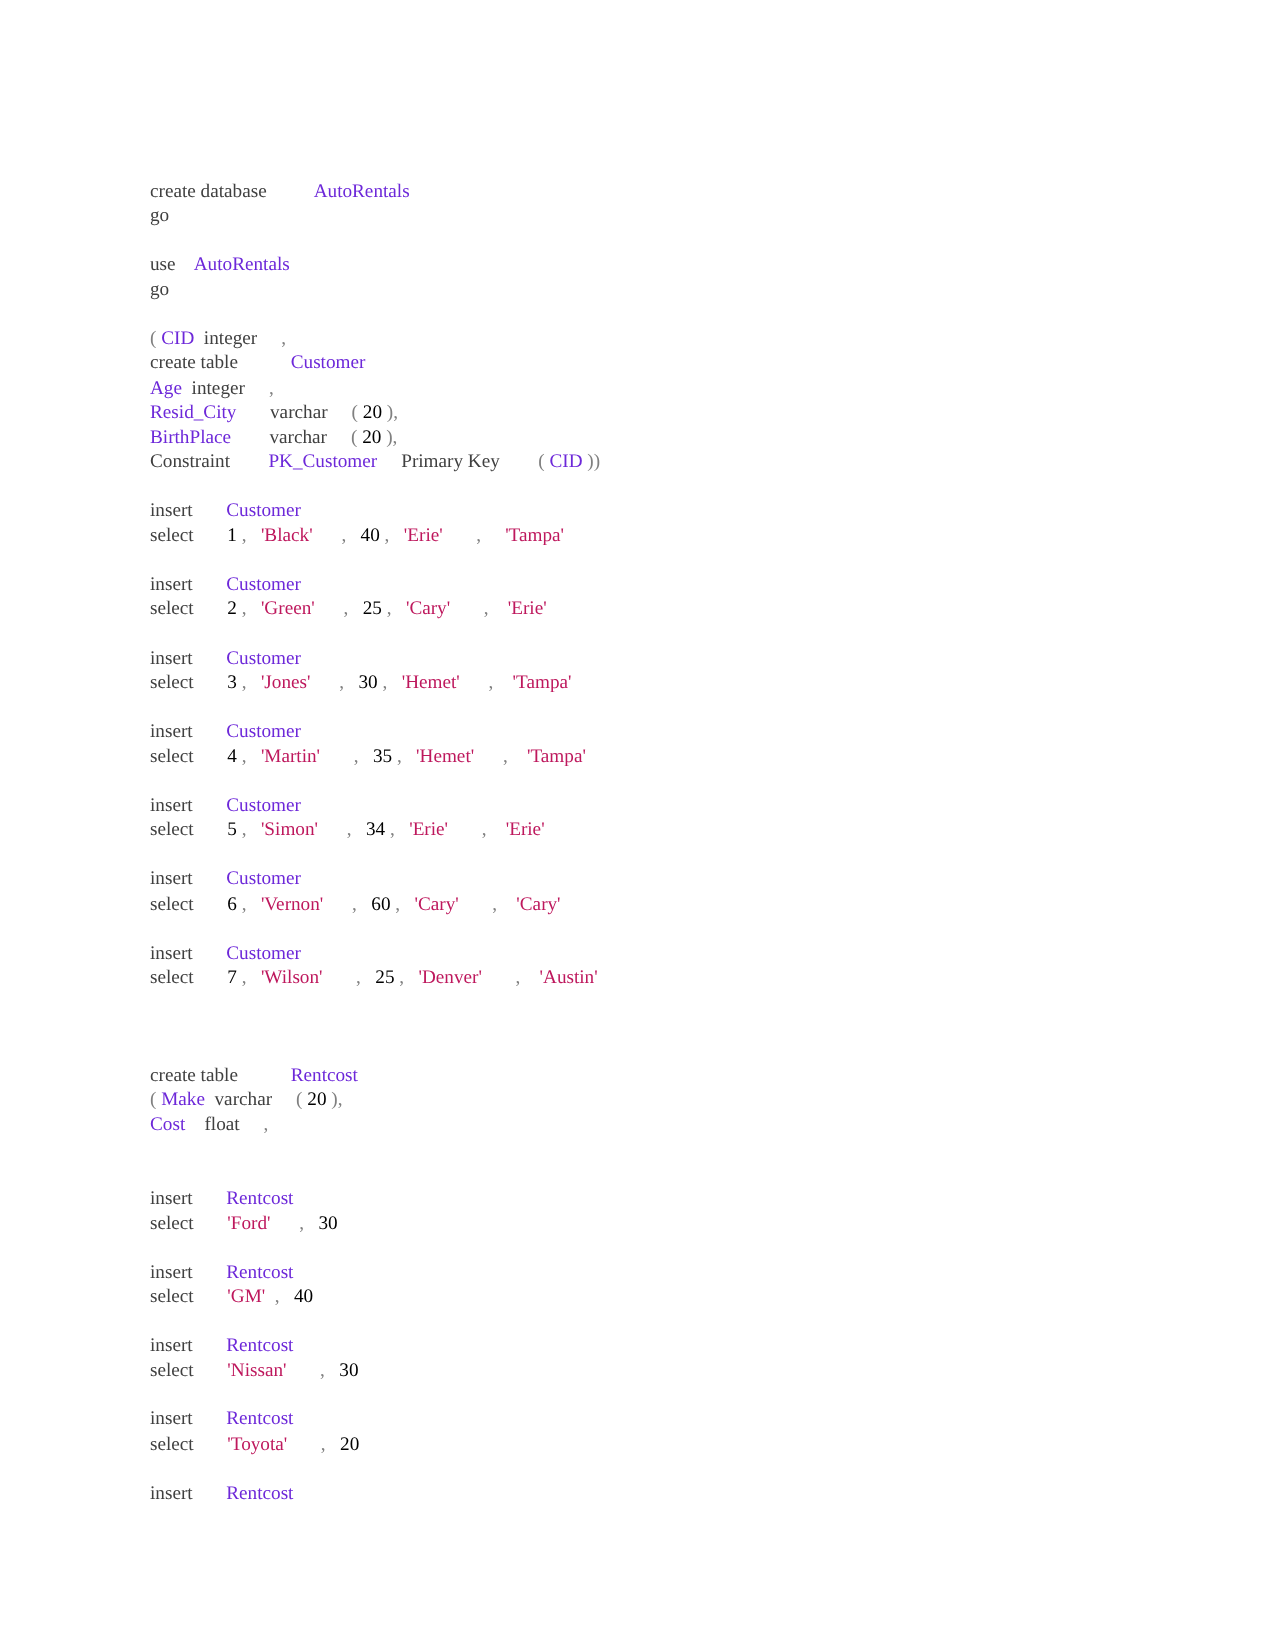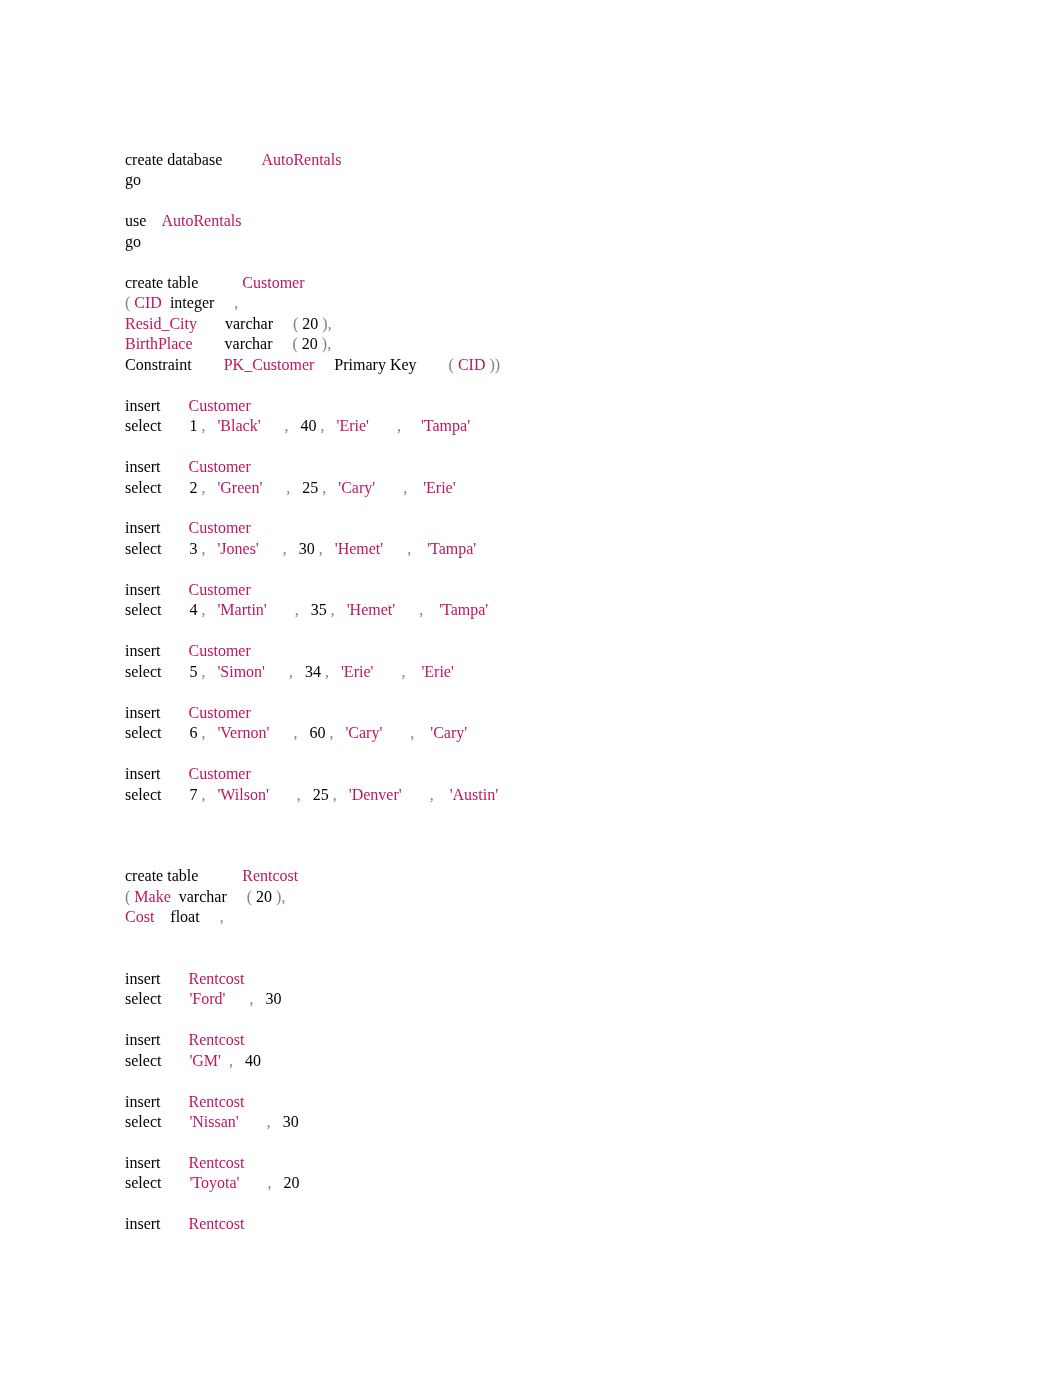--- a/index.html
+++ b/index.html
@@ -12,38 +12,39 @@
     font-size: 16px;
     color: #000000;
   }
   .page {
     padding: 150px 0 0 125px;
     line-height: 1.28;
   }
   .line {
     white-space: pre;
   }
-  .kw { color: #000000; }
-  .ident { color: #be185d; }
+  .kw { color: #404040; }
+  .ident { color: #6d28d9; }
   .gray { color: #808080; }
   .str { color: #be185d; }
   .num { color: #000000; }
 </style>
 </head>
 <body>
 
 <div class="page" id="code-container">
     <div class="line"><span class="kw">create database</span><span class="ident">          AutoRentals</span></div>
     <div class="line"><span class="kw">go</span></div>
     <div class="line">&nbsp;</div>
     <div class="line"><span class="kw">use</span><span class="ident">    AutoRentals</span></div>
     <div class="line"><span class="kw">go</span></div>
     <div class="line">&nbsp;</div>
+    <div class="line"><span class="gray">( </span><span class="ident">CID  </span><span class="kw">integer</span><span class="gray">     ,</span></div>
     <div class="line"><span class="kw">create table</span><span class="ident">           Customer</span></div>
-    <div class="line"><span class="gray">( </span><span class="ident">CID  </span><span class="kw">integer</span><span class="gray">     ,</span></div>
+    <div class="line"><span class="ident">Age  </span><span class="kw">integer</span><span class="gray">     ,</span></div>
     <div class="line"><span class="ident">Resid_City       </span><span class="kw">varchar</span><span class="gray">     ( </span><span class="num">20</span><span class="gray"> ),</span></div>
     <div class="line"><span class="ident">BirthPlace        </span><span class="kw">varchar</span><span class="gray">     ( </span><span class="num">20</span><span class="gray"> ),</span></div>
     <div class="line"><span class="kw">Constraint</span><span class="ident">        PK_Customer     </span><span class="kw">Primary Key</span><span class="gray">        ( </span><span class="ident">CID</span><span class="gray"> ))</span></div>
     <div class="line">&nbsp;</div>
     <div class="line"><span class="kw">insert</span><span class="ident">       Customer</span></div>
     <div class="line"><span class="kw">select</span><span class="ident">       </span><span class="num">1</span><span class="gray"> ,   </span><span class="str">'Black'</span><span class="gray">      ,   </span><span class="num">40</span><span class="gray"> ,   </span><span class="str">'Erie'</span><span class="gray">       ,     </span><span class="str">'Tampa'</span></div>
     <div class="line">&nbsp;</div>
     <div class="line"><span class="kw">insert</span><span class="ident">       Customer</span></div>
     <div class="line"><span class="kw">select</span><span class="ident">       </span><span class="num">2</span><span class="gray"> ,   </span><span class="str">'Green'</span><span class="gray">      ,   </span><span class="num">25</span><span class="gray"> ,   </span><span class="str">'Cary'</span><span class="gray">       ,    </span><span class="str">'Erie'</span></div>
     <div class="line">&nbsp;</div>

